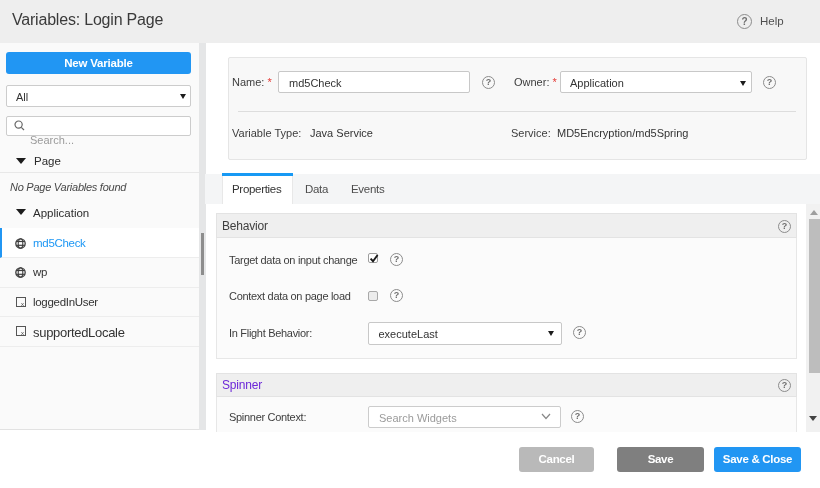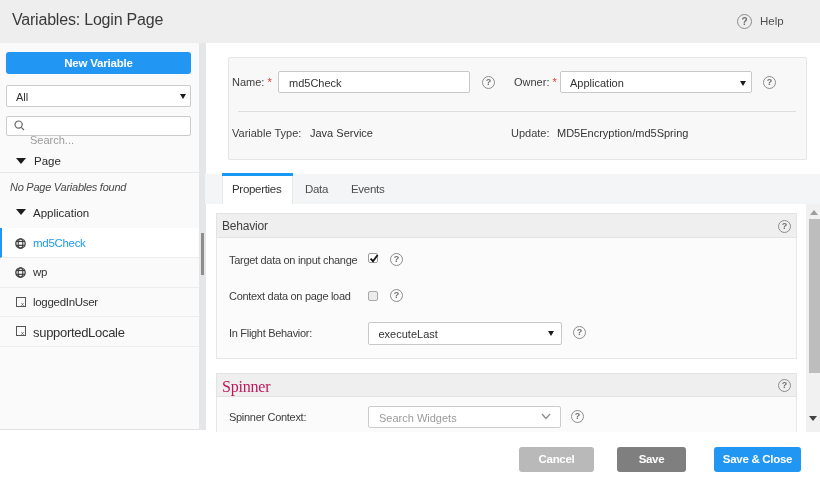--- a/index.html
+++ b/index.html
@@ -80,21 +80,21 @@
 <div class="abs" style="left:289px;top:77px;font-size:11px;color:#333;">md5Check</div>
 <div class="qmark" style="left:482px;top:76px;width:13px;height:13px;font-size:9px;line-height:11px;">?</div>
 <div class="abs" style="left:514px;top:76px;font-size:11px;color:#3d3d3d;">Owner: <span style="color:#e53935;">*</span></div>
 <div class="abs" style="left:560px;top:71px;width:192px;height:22px;background:#fff;border:1px solid #c8c8c8;border-radius:2px;"></div>
 <div class="abs" style="left:570px;top:77px;font-size:11px;color:#333;">Application</div>
 <div class="caret" style="left:740px;top:81px;"></div>
 <div class="qmark" style="left:763px;top:76px;width:13px;height:13px;font-size:9px;line-height:11px;">?</div>
 <div class="sep" style="left:238px;top:111px;width:558px;background:#ddd;"></div>
 <div class="abs" style="left:232px;top:127px;font-size:11px;color:#3d3d3d;">Variable Type:</div>
 <div class="abs" style="left:310px;top:127px;font-size:11px;color:#333;">Java Service</div>
-<div class="abs" style="left:511px;top:127px;font-size:11px;color:#3d3d3d;">Update:</div>
+<div class="abs" style="left:511px;top:127px;font-size:11px;color:#3d3d3d;">Service:</div>
 <div class="abs" style="left:557px;top:127px;font-size:11px;color:#333;">MD5Encryption/md5Spring</div>
 
 <div class="abs" style="left:205px;top:174px;width:615px;height:30px;background:#f4f5f6;"></div>
 <div class="abs" style="left:222px;top:173px;width:71px;height:3px;background:#1799f4;"></div>
 <div class="abs" style="left:222px;top:176px;width:71px;height:28px;background:#fff;border-left:1px solid #e8e8e8;border-right:1px solid #e8e8e8;"></div>
 <div class="abs" style="left:232px;top:183px;font-size:11.5px;letter-spacing:-0.3px;color:#333;">Properties</div>
 <div class="abs" style="left:305px;top:183px;font-size:11.5px;letter-spacing:-0.3px;color:#4d4d4d;">Data</div>
 <div class="abs" style="left:351px;top:183px;font-size:11.5px;letter-spacing:-0.3px;color:#4d4d4d;">Events</div>
 
 <div class="abs" style="left:216px;top:213px;width:581px;height:146px;background:#fbfbfb;border:1px solid #e7e7e7;"></div>
@@ -114,31 +114,31 @@
 <div class="qmark" style="left:390px;top:289px;width:13px;height:13px;font-size:9px;line-height:11px;">?</div>
 
 <div class="abs" style="left:229px;top:327px;font-size:11px;letter-spacing:-0.3px;color:#3d3d3d;">In Flight Behavior:</div>
 <div class="abs" style="left:368px;top:322px;width:194px;height:23px;background:#fff;border:1px solid #c8c8c8;border-radius:2px;"></div>
 <div class="abs" style="left:378.5px;top:327.5px;font-size:11px;color:#333;">executeLast</div>
 <div class="caret" style="left:548px;top:331px;"></div>
 <div class="qmark" style="left:573px;top:326px;width:13px;height:13px;font-size:9px;line-height:11px;">?</div>
 
 <div class="abs" style="left:216px;top:373px;width:581px;height:59px;background:#fbfbfb;border:1px solid #e7e7e7;border-bottom:none;"></div>
 <div class="abs" style="left:216px;top:373px;width:581px;height:24px;background:#efefef;border:1px solid #e3e3e3;"></div>
-<div class="abs" style="left:222px;top:378px;font-size:16px;letter-spacing:-0.2px;color:#be185d;font-family:Liberation Serif, serif;">Spinner</div>
+<div class="abs" style="left:222px;top:378px;font-size:12px;letter-spacing:-0.2px;color:#6d28d9;">Spinner</div>
 <div class="qmark" style="left:778px;top:379px;width:13px;height:13px;font-size:9px;line-height:11px;">?</div>
 
 <div class="abs" style="left:229px;top:411px;font-size:11px;letter-spacing:-0.3px;color:#3d3d3d;">Spinner Context:</div>
 <div class="abs" style="left:368px;top:406px;width:193px;height:22px;background:#fff;border:1px solid #ccc;border-radius:2px;"></div>
 <div class="abs" style="left:379px;top:412px;font-size:11px;color:#9b9b9b;">Search Widgets</div>
 <svg class="abs" style="left:541px;top:413px;" width="10" height="7" viewBox="0 0 10 7">
     <path d="M1 1 L5 5.5 L9 1" fill="none" stroke="#888" stroke-width="1.2"></path>
   </svg>
 <div class="qmark" style="left:571px;top:410px;width:13px;height:13px;font-size:9px;line-height:11px;">?</div>
 
 <div class="abs" style="left:806px;top:204px;width:14px;height:228px;background:#f1f1f1;"></div>
 <div class="abs" style="left:810px;top:210px;width:0;height:0;border-left:4px solid transparent;border-right:4px solid transparent;border-bottom:5px solid #9e9e9e;"></div>
 <div class="abs" style="left:809px;top:219px;width:11px;height:154px;background:#bdbdbd;"></div>
 <div class="abs" style="left:809px;top:416px;width:0;height:0;border-left:4px solid transparent;border-right:4px solid transparent;border-top:5px solid #424242;"></div>
 
 <div class="abs" style="left:519px;top:447px;width:75px;height:25px;background:#b9b9b9;border-radius:3px;color:#fff;font-size:11.5px;font-weight:bold;letter-spacing:-0.3px;text-align:center;line-height:25px;">Cancel</div>
-<div class="abs" style="left:617px;top:447px;width:69px;height:25px;background:#7f7f7f;border-radius:3px;color:#fff;font-size:11.5px;font-weight:bold;letter-spacing:-0.3px;text-align:center;line-height:25px;">Save</div>
+<div class="abs" style="left:617px;top:447px;width:87px;height:25px;background:#7f7f7f;border-radius:3px;color:#fff;font-size:11.5px;font-weight:bold;letter-spacing:-0.3px;text-align:center;line-height:25px;">Save</div>
 <div class="abs" style="left:714px;top:447px;width:87px;height:25px;background:#2196f3;border-radius:3px;color:#fff;font-size:11.5px;font-weight:bold;letter-spacing:-0.3px;text-align:center;line-height:25px;">Save &amp; Close</div>
 
 </body></html>

